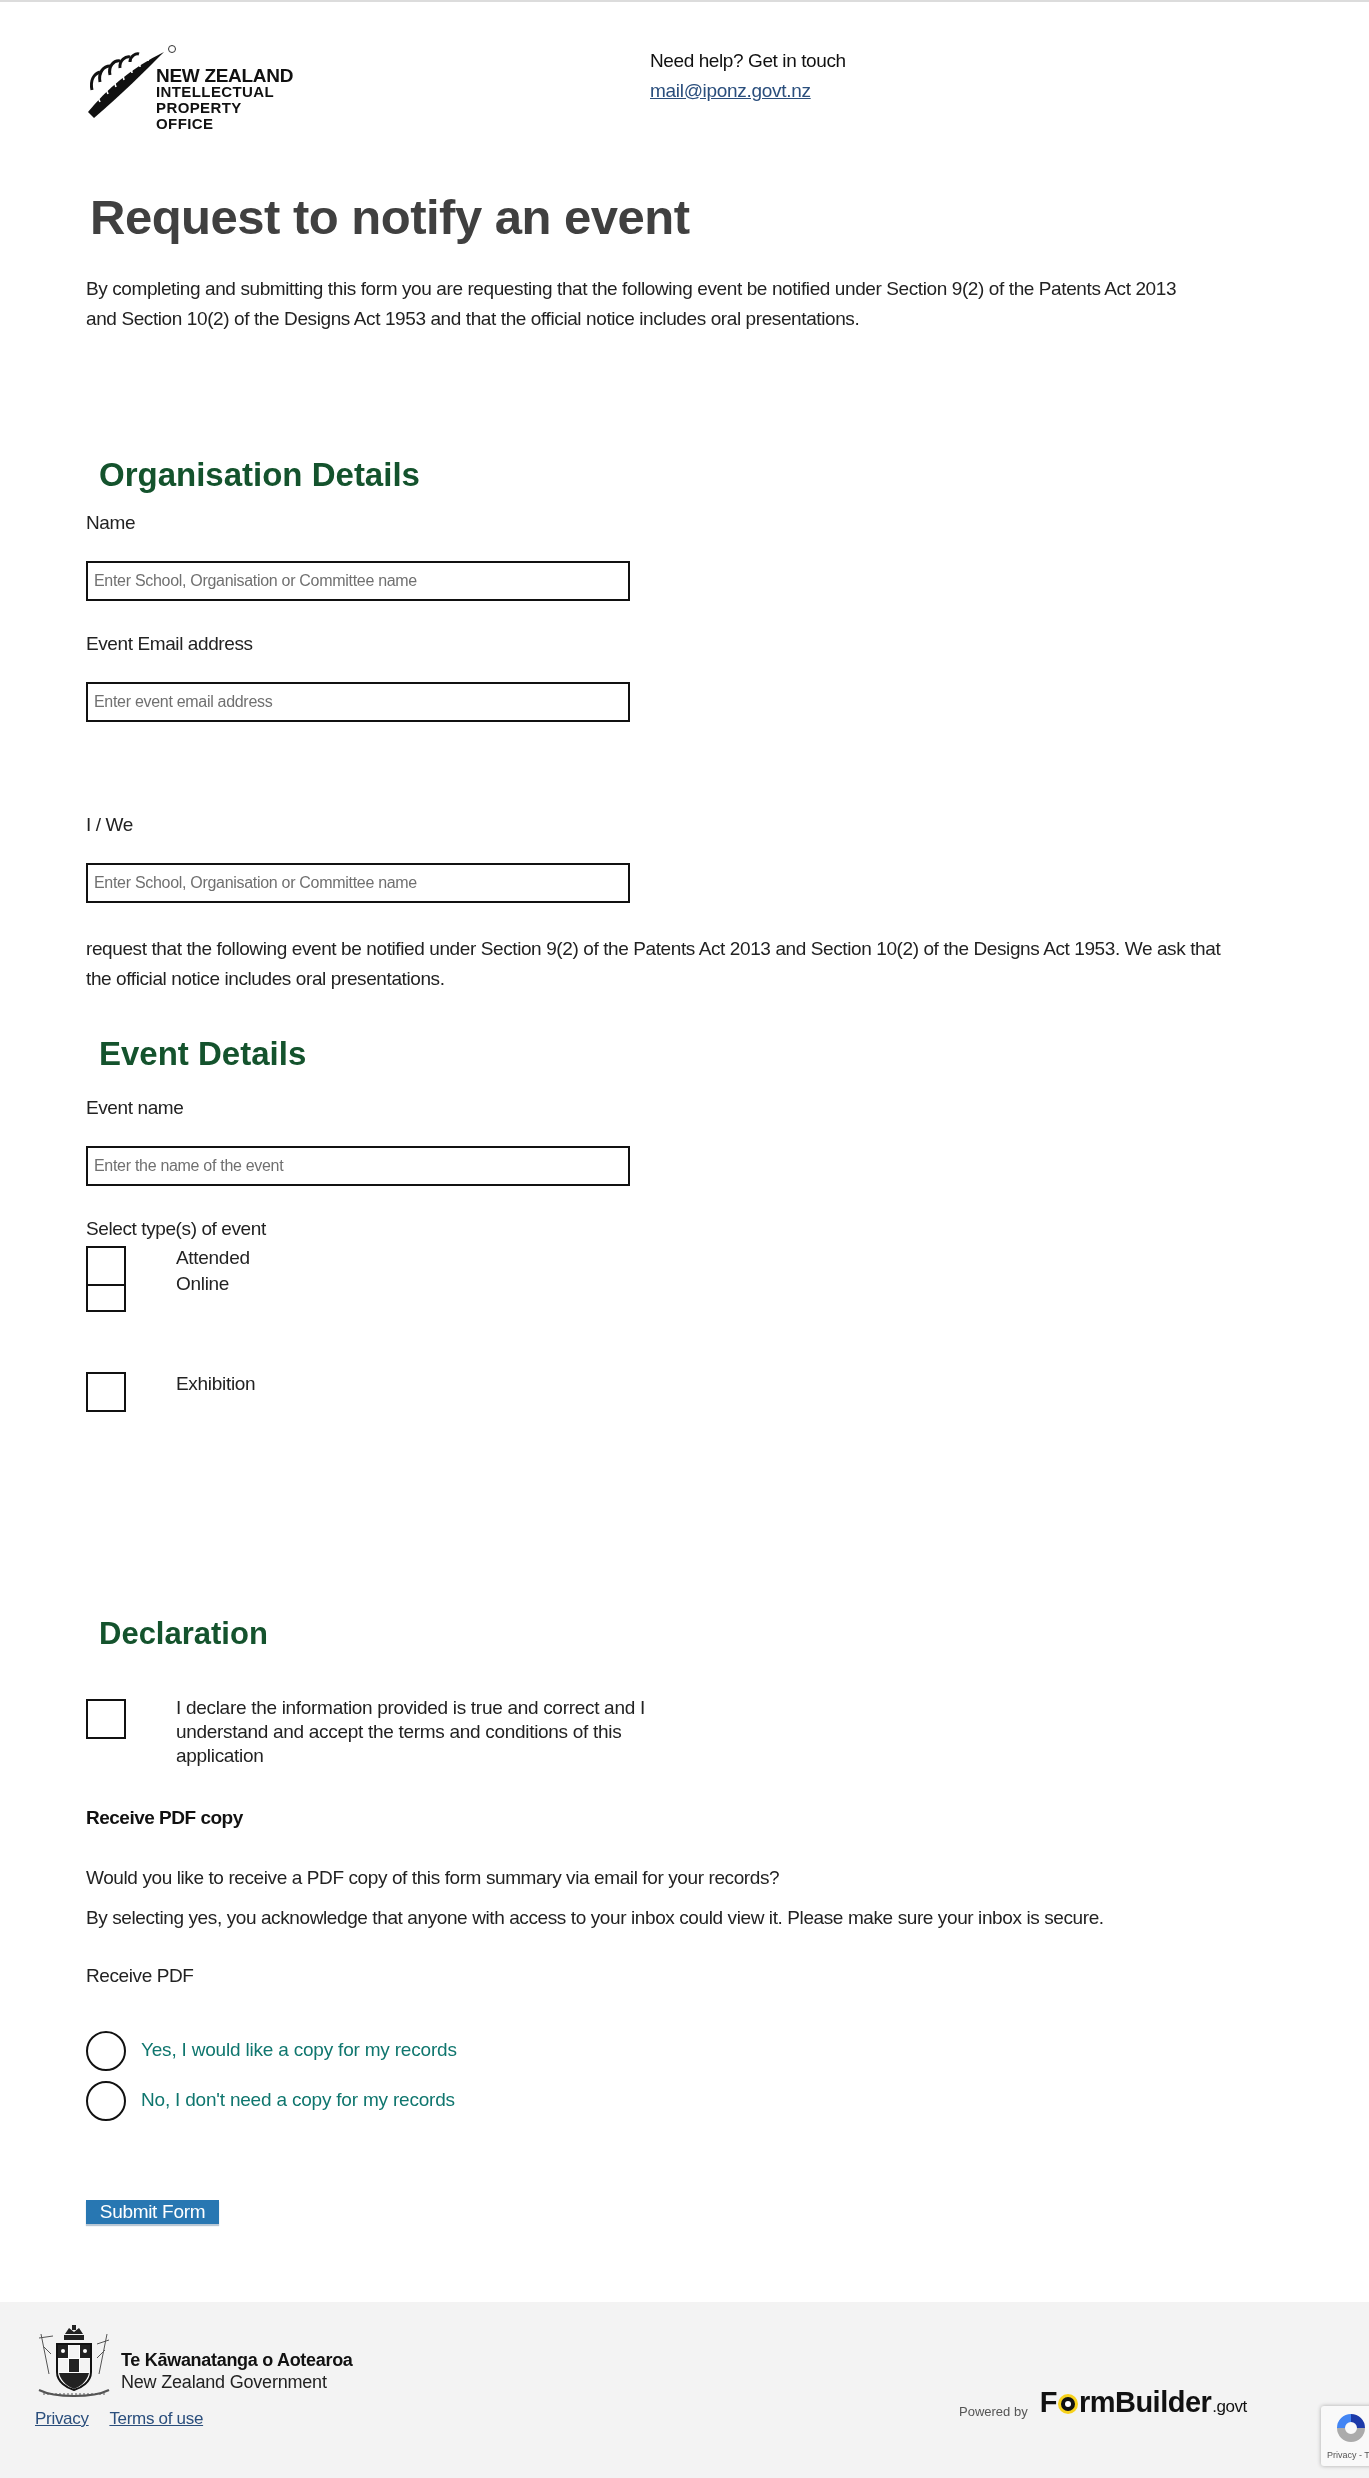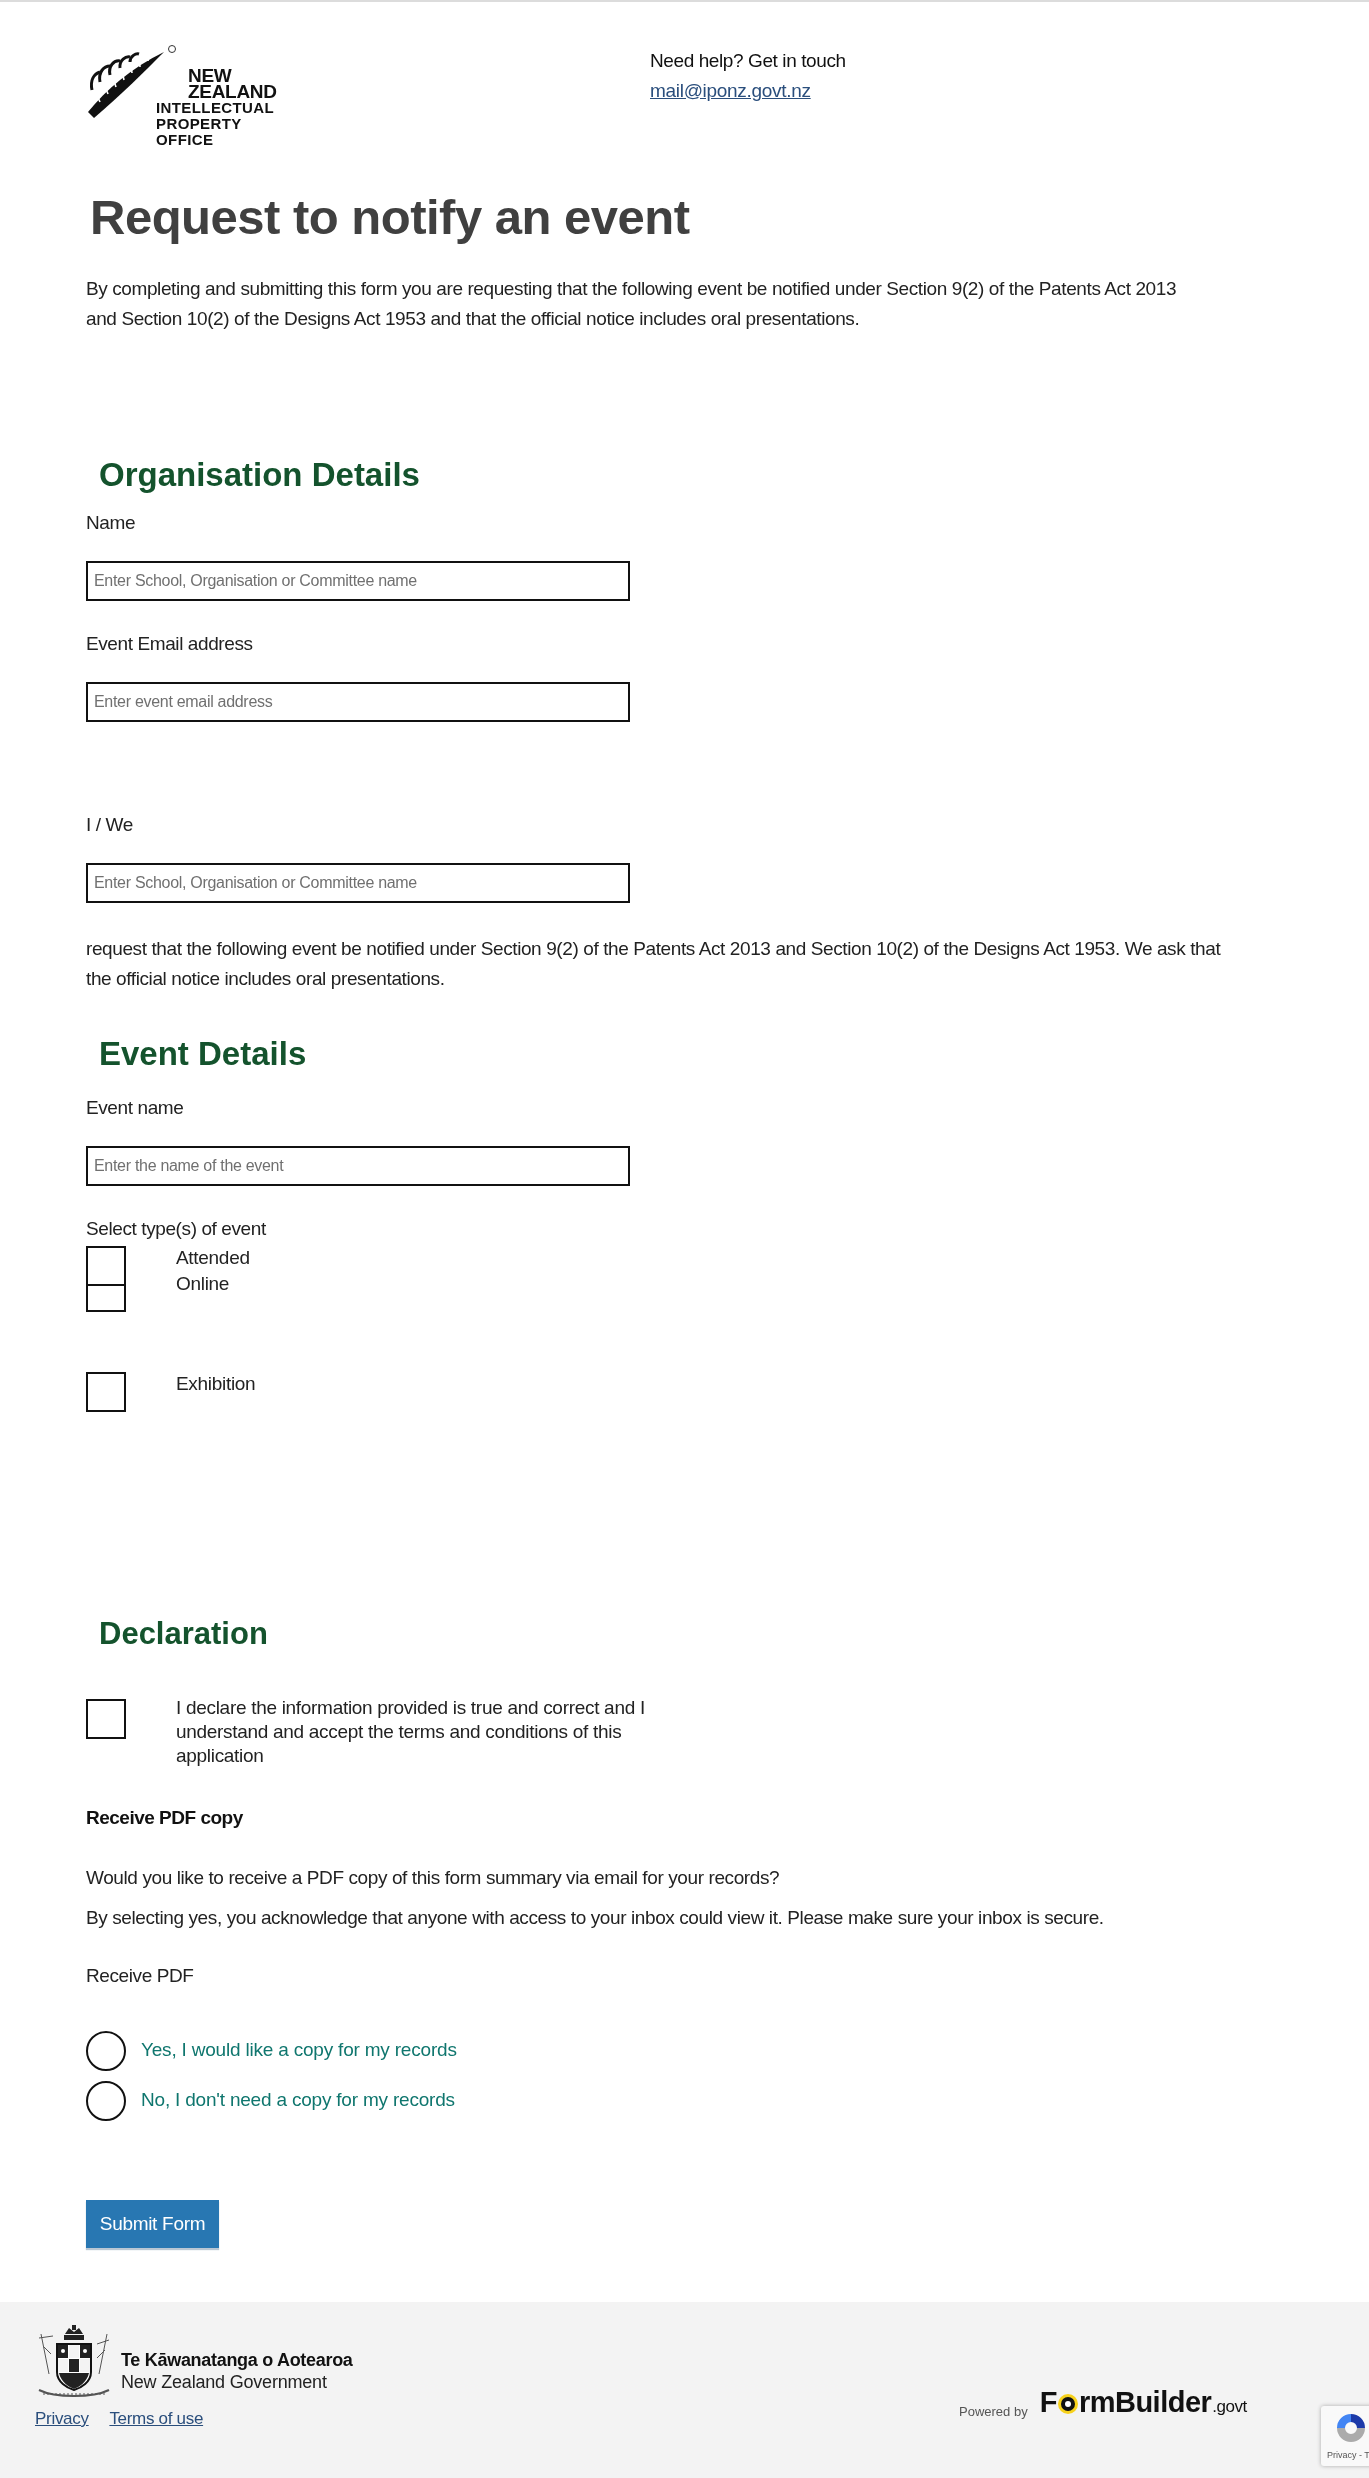--- a/index.html
+++ b/index.html
@@ -13,21 +13,21 @@
     position: relative;
     overflow: hidden;
     border-top: 2px solid #dcdcdc;
   }
 
   
   .header { position: absolute; top: 40px; left: 86px; width: 1200px; height: 90px; }
   .logo { position: absolute; left: 0; top: 0; width: 210px; height: 82px; }
   .logo-fern { position: absolute; left: 0; top: 8px; }
   .logo-text { position: absolute; left: 70px; top: 26px; font-weight: bold; color: #111; line-height: 16px; }
-  .logo-text .l1 { font-size: 19px; letter-spacing: -0.3px; margin-left: 32px; }
+  .logo-text .l1 { font-size: 19px; letter-spacing: -0.3px; }
   .logo-text .l2 { font-size: 15px; letter-spacing: 0.4px; }
   .logo-tm { position: absolute; left: 82px; top: 3px; width: 8px; height: 8px; border: 1px solid #333; border-radius: 50%; }
   .help { position: absolute; left: 564px; top: 8px; }
   .help-title { font-size: 19px; color: #111; margin-bottom: 8px; letter-spacing: -0.4px; }
   .help-link { font-size: 19px; color: #2a4e7c; text-decoration: underline; letter-spacing: -0.3px; }
 
   
   .main { position: absolute; left: 86px; top: 0; width: 1200px; }
   h1 { position: absolute; top: 183px; left: 0; margin: 4px; font-size: 49px; font-weight: bold; color: #404040; letter-spacing: -0.5px; white-space: nowrap; }
   .intro { position: absolute; top: 272px; left: 0; width: 1110px; font-size: 19px; line-height: 30px; color: #222; letter-spacing: -0.4px; margin: 0; }
@@ -48,21 +48,21 @@
 
   .decl-label { position: absolute; left: 90px; top: 0; width: 520px; font-size: 19px; line-height: 24px; color: #222; letter-spacing: -0.3px; }
 
   .subheading { position: absolute; left: 0; font-size: 19px; font-weight: bold; color: #111; letter-spacing: -0.5px; white-space: nowrap; }
 
   .radio-row { position: absolute; left: 0; height: 40px; width: 600px; }
   .radio { position: absolute; left: 0; top: 0; width: 40px; height: 40px; border: 2px solid #111; border-radius: 50%; background: #fff; cursor: pointer; }
   .radio-label { position: absolute; left: 55px; top: 8px; font-size: 19px; color: #0f766e; letter-spacing: -0.2px; }
 
   .submit-btn {
-    position: absolute; left: 0; top: 2198px; height: 48px; width: 133px;
+    position: absolute; left: 0; top: 2198px; height: 24px; width: 133px;
     background: #2877b2; color: #fff; border: none;
     font-family: "Liberation Sans", sans-serif; font-size: 19px; letter-spacing: -0.3px;
     box-shadow: 0 2px 1px #b9c7d4; cursor: pointer;
   }
 
   
   .footer { position: absolute; left: 0; top: 2300px; width: 1369px; height: 178px; background: #f3f3f3; }
   .crest { position: absolute; left: 35px; top: 22px; width: 78px; height: 78px; }
   .gov-name { position: absolute; left: 121px; top: 47px; }
   .gov-maori { font-size: 18px; font-weight: bold; color: #111; letter-spacing: -0.3px; line-height: 22px; }

